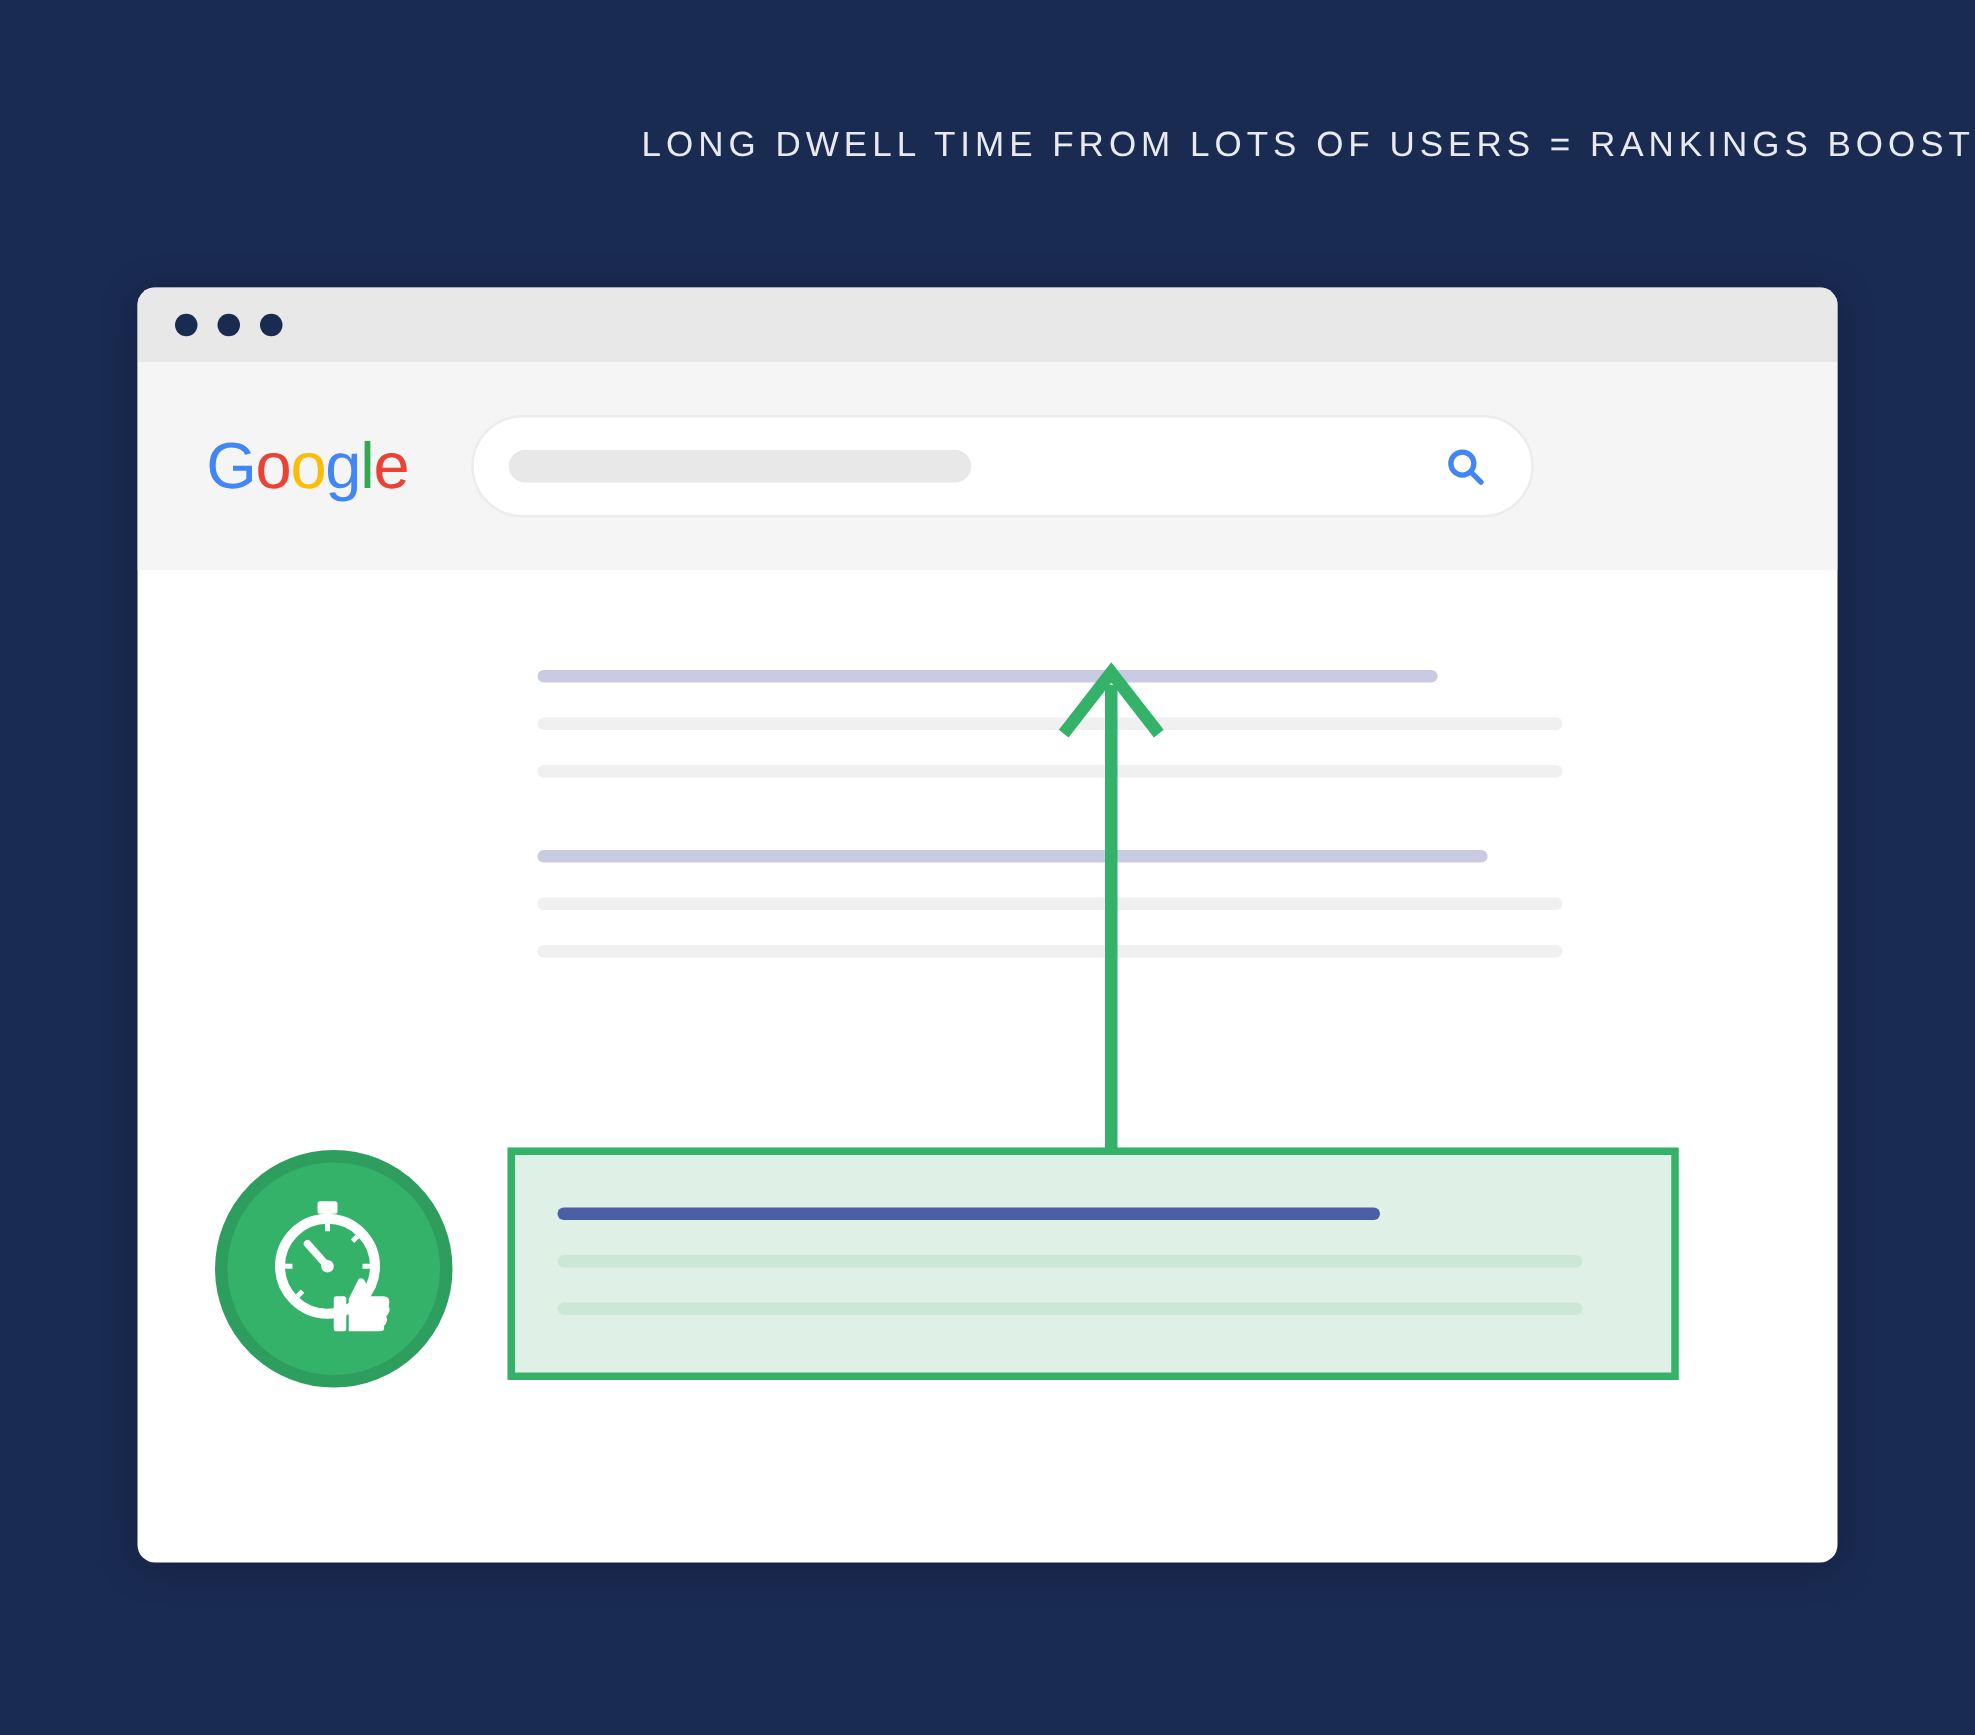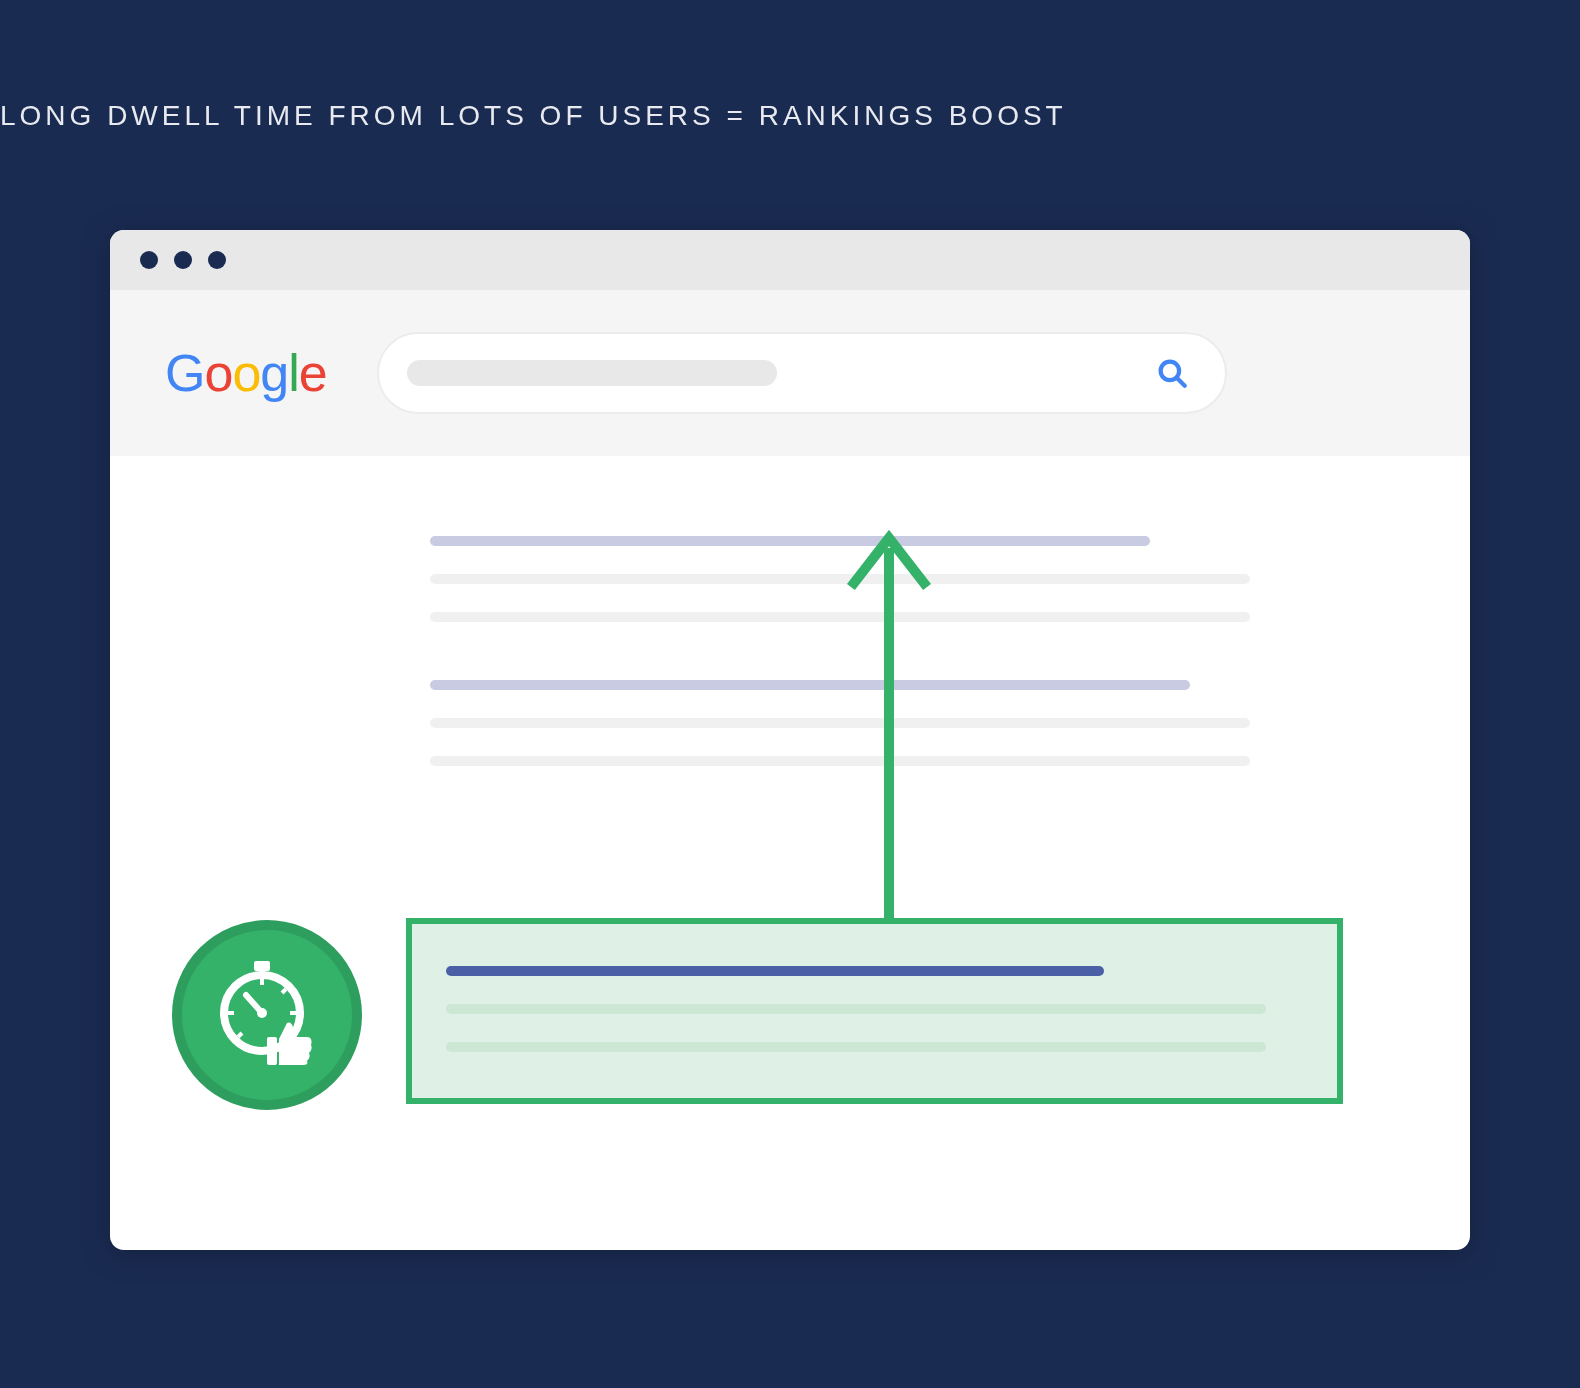--- a/index.html
+++ b/index.html
@@ -8,21 +8,21 @@
     font-family: -apple-system, BlinkMacSystemFont, "Segoe UI", Arial, sans-serif;
     width: 1580px;
     height: 1388px;
     position: relative;
     overflow: hidden;
   }
   .headline {
     color: #e8eaf0;
     font-size: 28px;
     letter-spacing: 4px;
-    text-align: left;
+    text-align: right;
     padding-top: 100px;
     font-weight: 400;
   }
   .browser {
     position: absolute;
     left: 110px;
     top: 230px;
     width: 1360px;
     height: 1020px;
     background: #ffffff;

